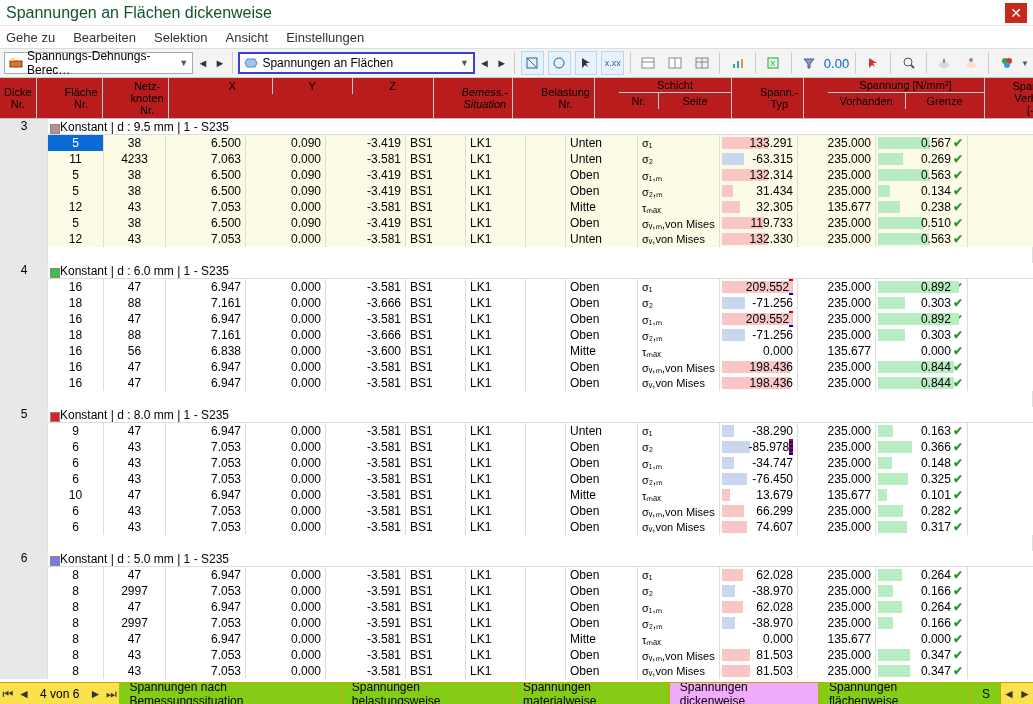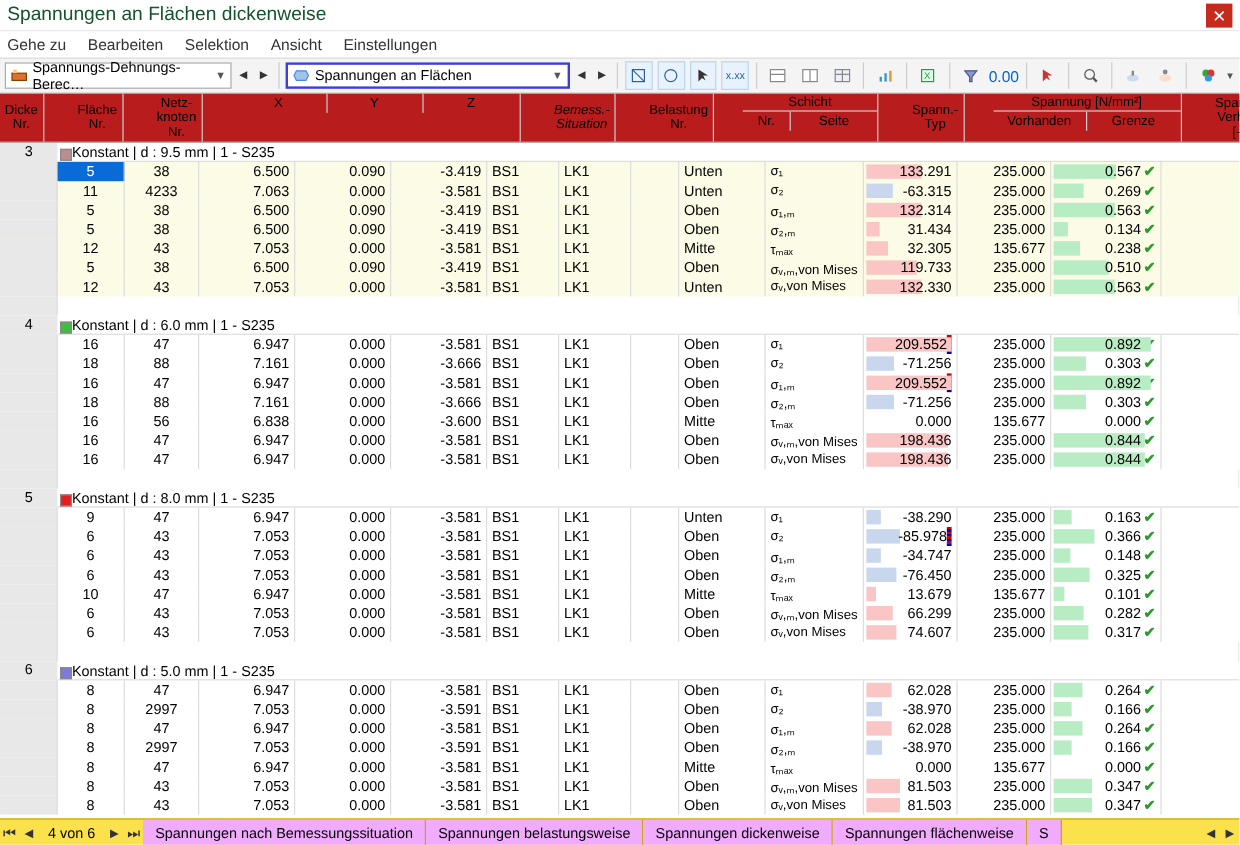--- a/index.html
+++ b/index.html
@@ -83,21 +83,21 @@
 .bar.blue { background: #c8d6ee; }
 .bar.green { background: #b8ecc2; }
 .bartext { position: relative; z-index: 1; width: 100%; text-align: right; }
 .marker { width: 4px; align-self: stretch; background: repeating-linear-gradient(#c00 0 2px, #00c 2px 4px); }
 .check { color: #2a9a2a; font-weight: bold; margin-left: 2px; }
 
 
 .footer { position: absolute; bottom: 0; left: 0; right: 0; height: 22px; background: #fbe14b; display: flex; align-items: center; font-size: 12px; border-top: 1px solid #c9a600; }
 .footer .navbtn { width: 16px; text-align: center; color: #333; }
 .footer .page { padding: 0 8px; }
-.footer .tab { padding: 0 10px; border-right: 1px solid #c9a600; height: 22px; display: flex; align-items: center; background: #f0abfc; }
+.footer .tab { padding: 0 10px; border-right: 1px solid #c9a600; height: 22px; display: flex; align-items: center; background: #84cc16; }
 .footer .tab.active { background: #f0abfc; font-weight: 500; }
 </style>
 </head>
 <body>
 
 <div class="titlebar">
   <span class="titlebar-title">Spannungen an Flächen dickenweise</span>
   <span class="close-btn">✕</span>
 </div>
 
@@ -1000,19 +1000,20 @@
 
 <div class="footer">
   <span class="navbtn">⏮</span>
   <span class="navbtn">◄</span>
   <span class="page">4 von 6</span>
   <span class="navbtn">►</span>
   <span class="navbtn">⏭</span>
   <div id="footer-tabs" style="display:flex;flex:1;overflow:hidden;">
       <div class="tab">Spannungen nach Bemessungssituation</div>
       <div class="tab">Spannungen belastungsweise</div>
+      <div class="tab">Spannungen materialweise</div>
       <div class="tab active">Spannungen dickenweise</div>
       <div class="tab">Spannungen flächenweise</div>
       <div class="tab">S</div>
     </div>
   <span class="navbtn">◄</span>
   <span class="navbtn">►</span>
 </div>
 
 </body></html>

